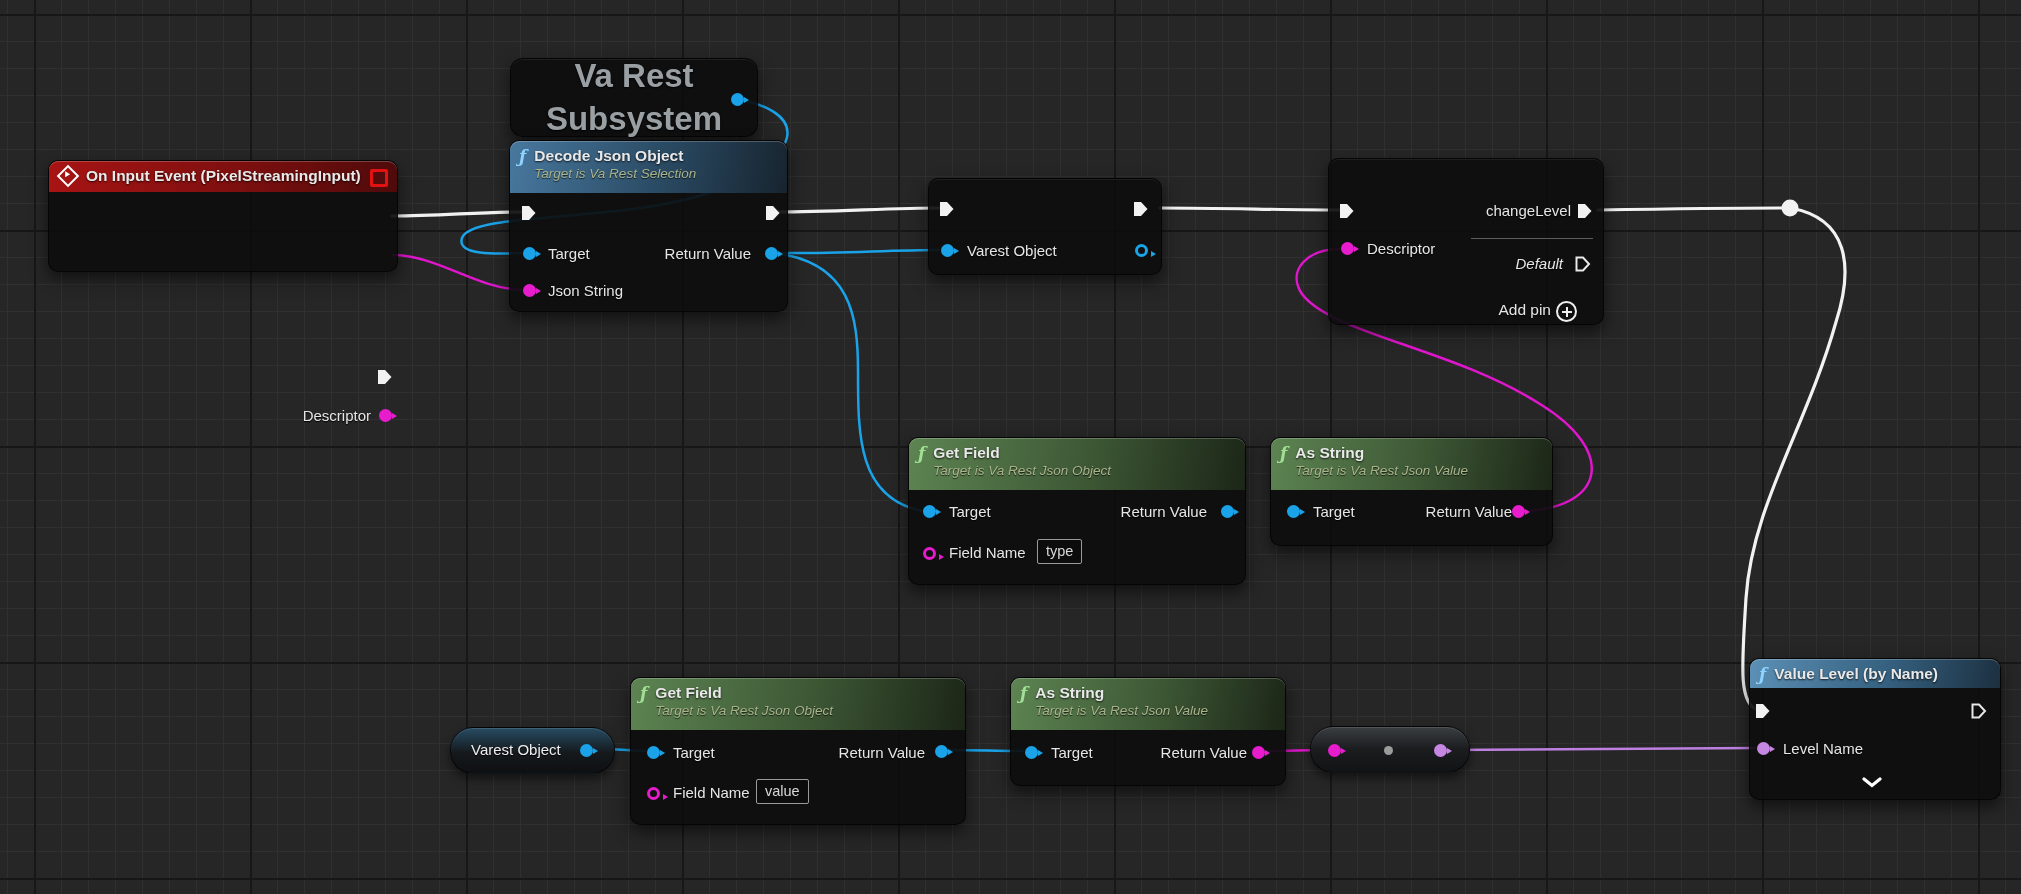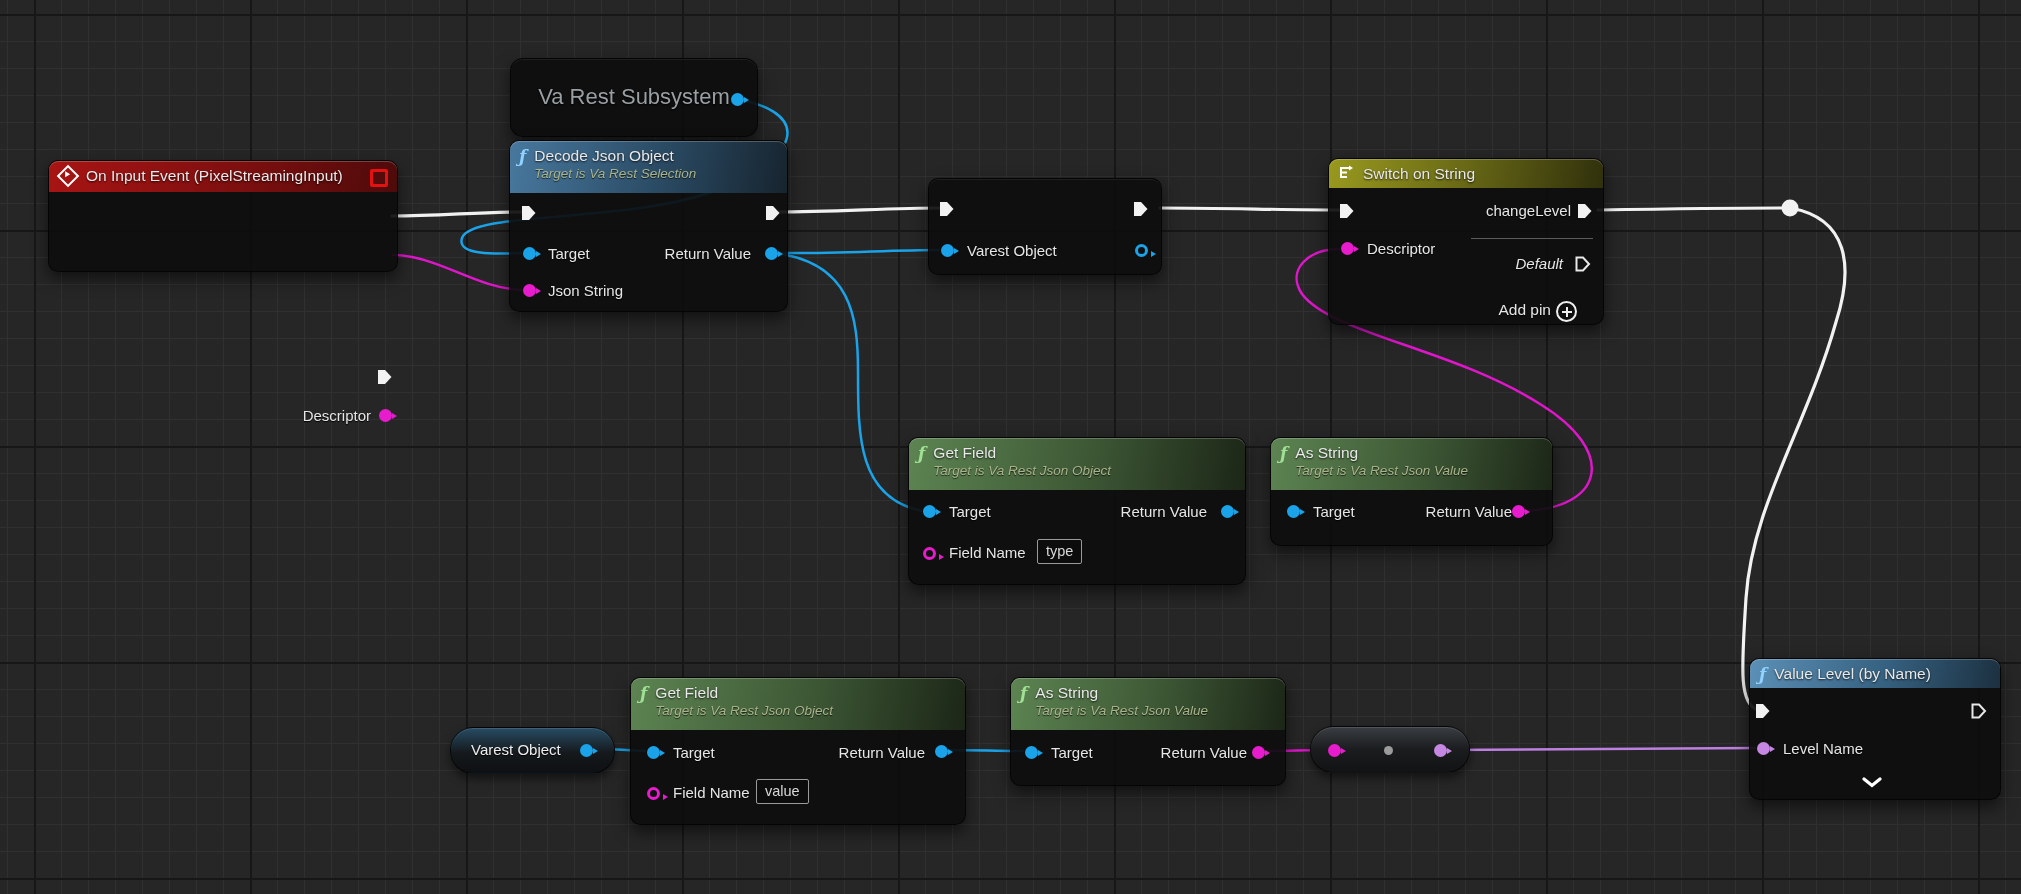--- a/index.html
+++ b/index.html
@@ -25,21 +25,21 @@
   .hdr{
     position:absolute;left:0;top:0;right:0;border-radius:9px 9px 0 0;
     display:flex;align-items:flex-start;padding:5px 10px 0 9px;box-sizing:border-box;
     box-shadow:inset 0 1px 0 rgba(255,255,255,0.22);
   }
   .hdr-red{background:linear-gradient(100deg,#a81414 0%,#7d0f0f 55%,#4e0a0a 100%);text-align:right;}
   .hdr-blue{background:linear-gradient(100deg,#48789e 0%,#2a4a63 55%,#17242f 100%);}
   .hdr-green{background:linear-gradient(100deg,#5d8452 0%,#3c5634 55%,#1c2617 100%);}
   .hdr-olive{background:linear-gradient(100deg,#99991f 0%,#6d6d17 45%,#30300c 100%);}
   .hdr-set{background:linear-gradient(180deg,#0e141a 0%,#1c4258 40%,#0c1117 100%);justify-content:center;}
-  .title{font-size:15.5px;font-weight:normal;color:#e9e9e9;text-shadow:0 1px 2px rgba(0,0,0,0.8);line-height:1.3;}
+  .title{font-size:15.5px;font-weight:bold;color:#e9e9e9;text-shadow:0 1px 2px rgba(0,0,0,0.8);line-height:1.3;}
   .subtitle{font-size:13.5px;font-style:italic;color:#a9b48c;text-shadow:0 1px 1px rgba(0,0,0,0.7);line-height:1.2;}
   .fico{font-family:"DejaVu Serif","Liberation Serif",serif;font-style:italic;font-weight:bold;
         font-size:17px;margin-right:8px;line-height:1.2;}
   .fico-blue{color:#8fd2ff;} .fico-green{color:#9fe093;}
   .lbl{position:absolute;font-size:15px;color:#e6e6e6;text-shadow:0 1px 1px #000;white-space:nowrap;}
   .lbl-it{font-style:italic;}
   .pin{position:absolute;width:13px;height:13px;border-radius:50%;box-sizing:border-box;}
   .pin::after{content:"";position:absolute;left:13px;top:3.5px;border-left:5px solid;border-top:3px solid transparent;border-bottom:3px solid transparent;border-left-color:inherit;}
   .pin-blue{background:#1aa3e8;border-left-color:#1aa3e8;}
   .pin-mag{background:#e61ccd;border-left-color:#e61ccd;}
@@ -58,21 +58,21 @@
     vertical-align:-3px;margin-left:8px;position:relative;
   }
   .addpin-plus::before,.addpin-plus::after{content:"";position:absolute;background:#efefef;}
   .addpin-plus::before{left:3.5px;top:7.5px;width:10px;height:2px;}
   .addpin-plus::after{left:7.5px;top:3.5px;width:2px;height:10px;}
   .diamond{width:12px;height:12px;border:2.5px solid #fff;transform:rotate(45deg);margin:2px 10px 0 2px;position:relative;}
   .diamond::after{content:"";position:absolute;left:2px;top:2px;border-left:5px solid #fff;border-top:3px solid transparent;border-bottom:3px solid transparent;transform:rotate(-45deg);}
   .delegate{position:absolute;right:9px;top:8px;width:12px;height:12px;border:3px solid #e31212;border-radius:2px;}
   .bigvar{
     display:flex;align-items:center;justify-content:center;text-align:center;
-    font-size:22px;font-weight:normal;color:#999fa3;line-height:1.3;text-shadow:0 1px 2px #000;
+    font-size:33px;font-weight:bold;color:#999fa3;line-height:1.3;text-shadow:0 1px 2px #000;
     width:100%;height:100%;padding:0 18px;box-sizing:border-box;
   }
   .pillnode{
     position:absolute;z-index:2;border-radius:23px;
     border:1px solid rgba(0,0,0,0.7);
     box-shadow:0 5px 10px rgba(0,0,0,0.5), inset 0 1px 0 rgba(255,255,255,0.12);
   }
   .pill-blue{background:linear-gradient(180deg,#274c63 0%,#15191d 55%,#0e1012 100%);}
   .pill-dark{background:linear-gradient(180deg,#3a3e42 0%,#1a1c1e 50%,#121314 100%);}
   .pill-label{position:absolute;font-size:15px;color:#eeeeee;text-shadow:0 1px 1px #000;white-space:nowrap;}
@@ -157,27 +157,20 @@
     </svg>
   <svg class="execpin" style="left:204px;top:22px;" viewBox="0 0 16 16">
       <path d="M1,1 L8,1 L14.5,8 L8,15 L1,15 Z" fill="#f2f2f2"></path>
     </svg>
   <span class="pin pin-blue" style="left:12px;top:65px;"></span>
   <span class="lbl" style="left:38px;top:63px;">Varest Object</span>
   <span class="pin pin-hollow-blue" style="left:206px;top:65px;"></span>
 </div>
 
 <div class="node" style="left:1328px;top:158px;width:274px;height:165px;">
-  <div class="hdr hdr-olive" style="height:29px;">
-    <svg class="swico" width="15" height="15" viewBox="0 0 15 15">
-      <path d="M2,2 V13 M2,3 H8 M2,7.5 H8 M2,12 H8 M8,3 L11,3" stroke="#fff" stroke-width="2" fill="none"></path>
-      <path d="M10,0.5 L14,3 L10,5.5 Z" fill="#fff"></path>
-    </svg>
-    <span class="title">Switch on String</span>
-  </div>
   <svg class="execpin" style="left:10px;top:44px;" viewBox="0 0 16 16">
       <path d="M1,1 L8,1 L14.5,8 L8,15 L1,15 Z" fill="#f2f2f2"></path>
     </svg>
   <span class="lbl" style="right:32px;top:43px;">changeLevel</span>
   <svg class="execpin" style="left:248px;top:44px;" viewBox="0 0 16 16">
       <path d="M1,1 L8,1 L14.5,8 L8,15 L1,15 Z" fill="#f2f2f2"></path>
     </svg>
   <span class="pin pin-mag" style="left:12px;top:83px;"></span>
   <span class="lbl" style="left:38px;top:81px;">Descriptor</span>
   <div class="divline" style="left:142px;top:79px;width:122px;"></div>

